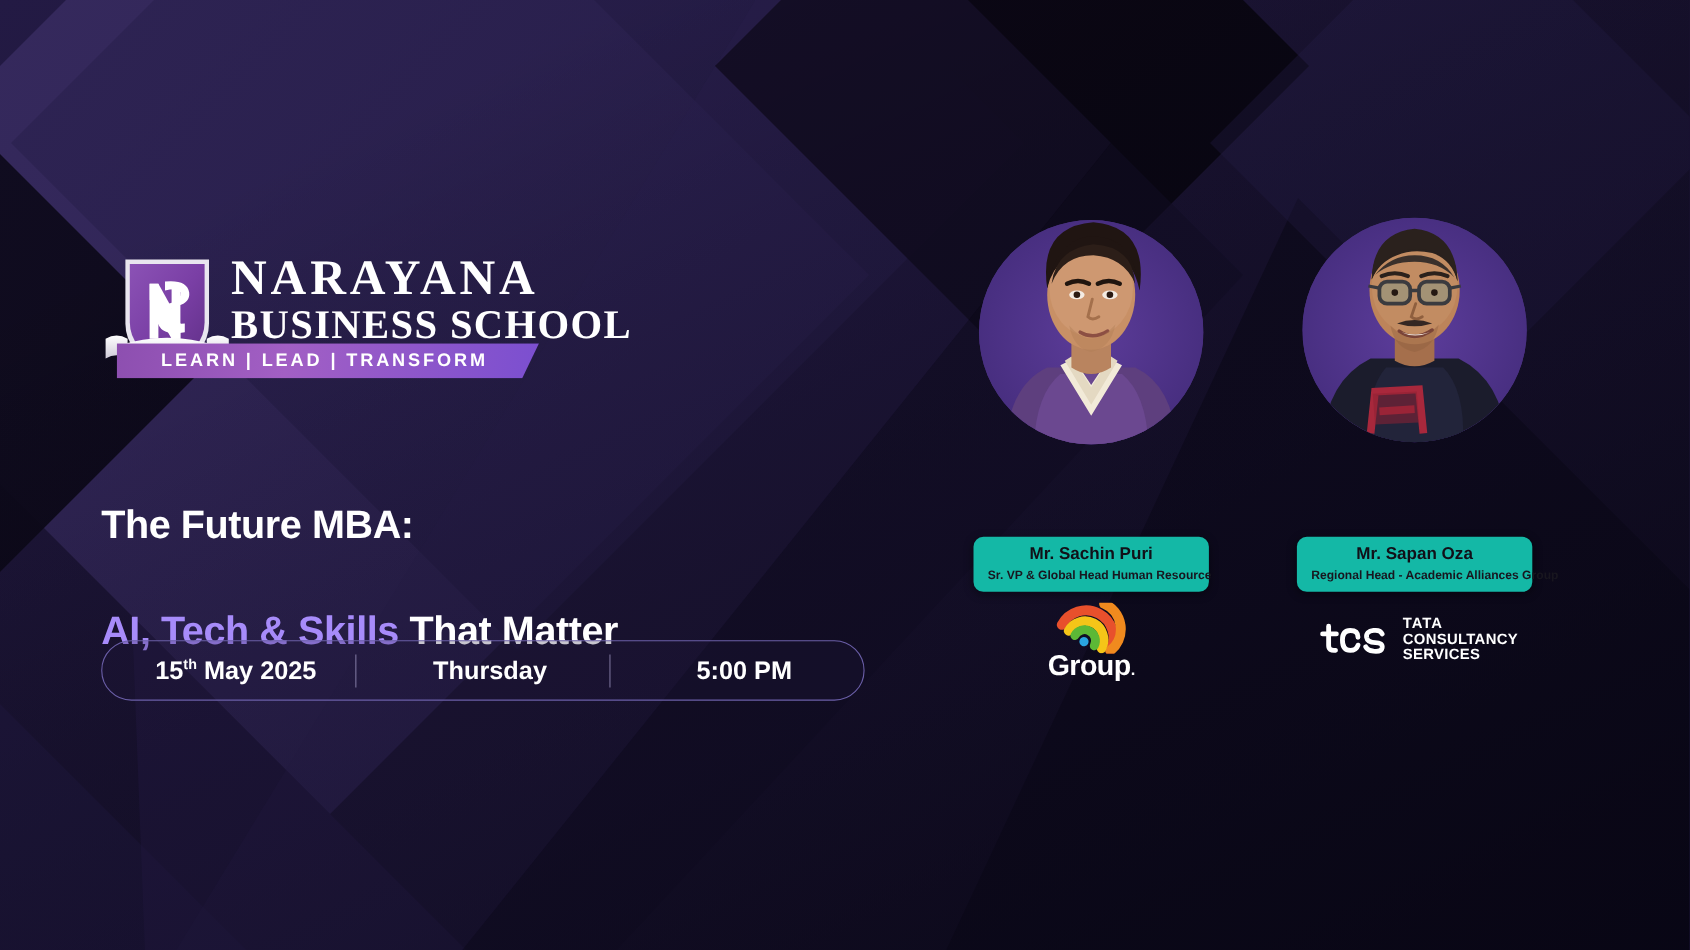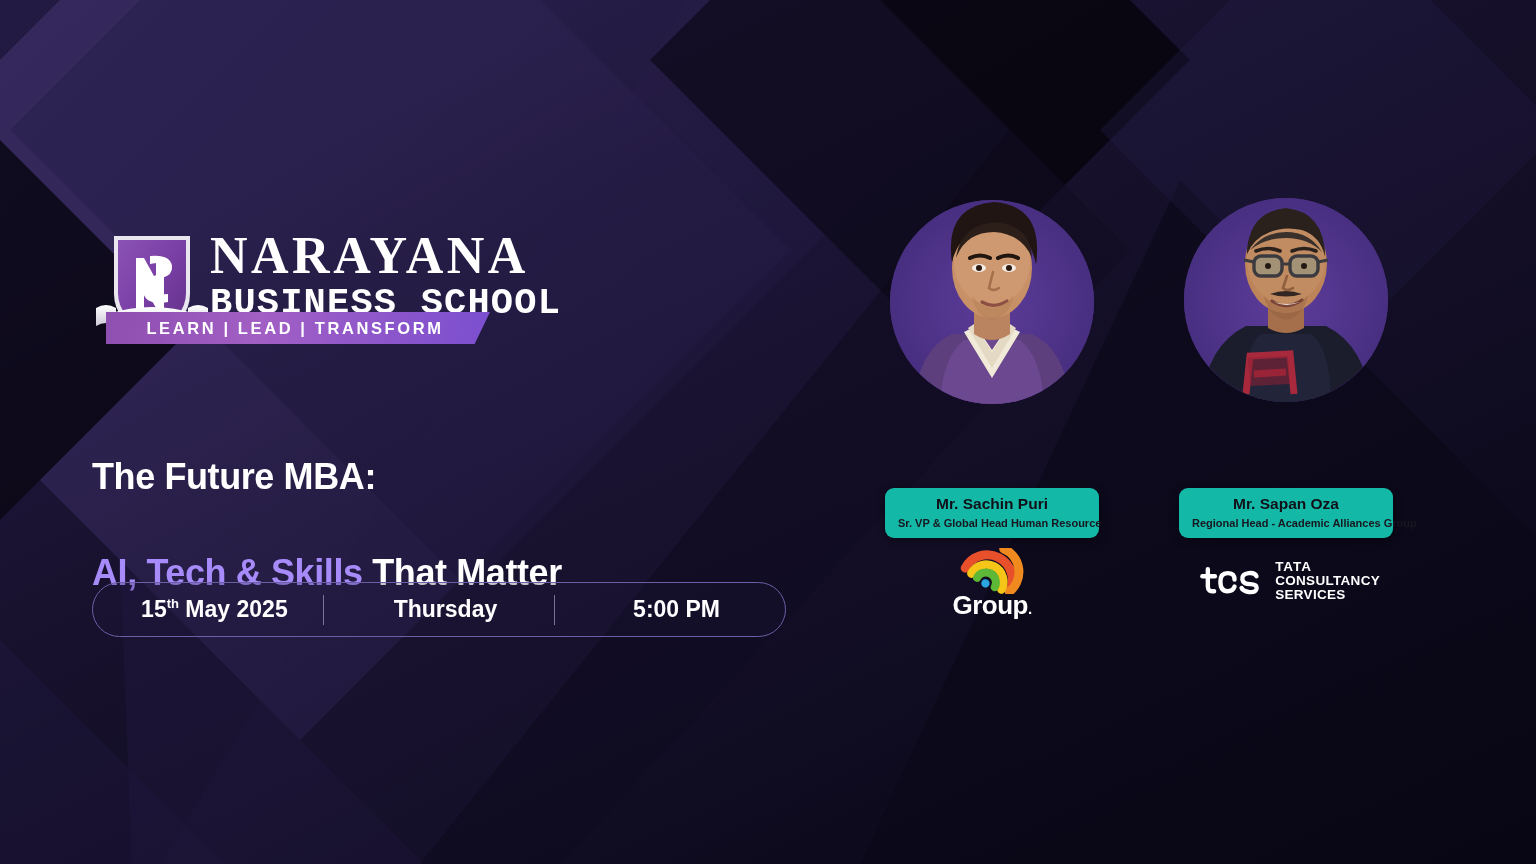--- a/index.html
+++ b/index.html
@@ -26,28 +26,28 @@
   }
   .shield-wrap {
     position:absolute; left:0; top:0; width:120px; height:128px;
   }
   .logo-text {
     position:absolute; left:118px; top:8px; width:300px;
   }
   .logo-line1 {
     font-family:"Liberation Serif", serif;
     font-weight:700;
-    font-size:52px;
+    font-size:45px;
     letter-spacing:3.5px;
     color:#ffffff;
     line-height:1.0;
     white-space:nowrap;
   }
   .logo-line2 {
-    font-family:Liberation Mono, monospace;
+    font-family:Liberation Serif, serif;
     font-weight:700;
     font-size:37px;
     letter-spacing:1.2px;
     color:#ffffff;
     line-height:1.15;
     white-space:nowrap;
   }
   .logo-banner {
     position:absolute; left:106px; top:312px;
     width:384px; height:32px;

